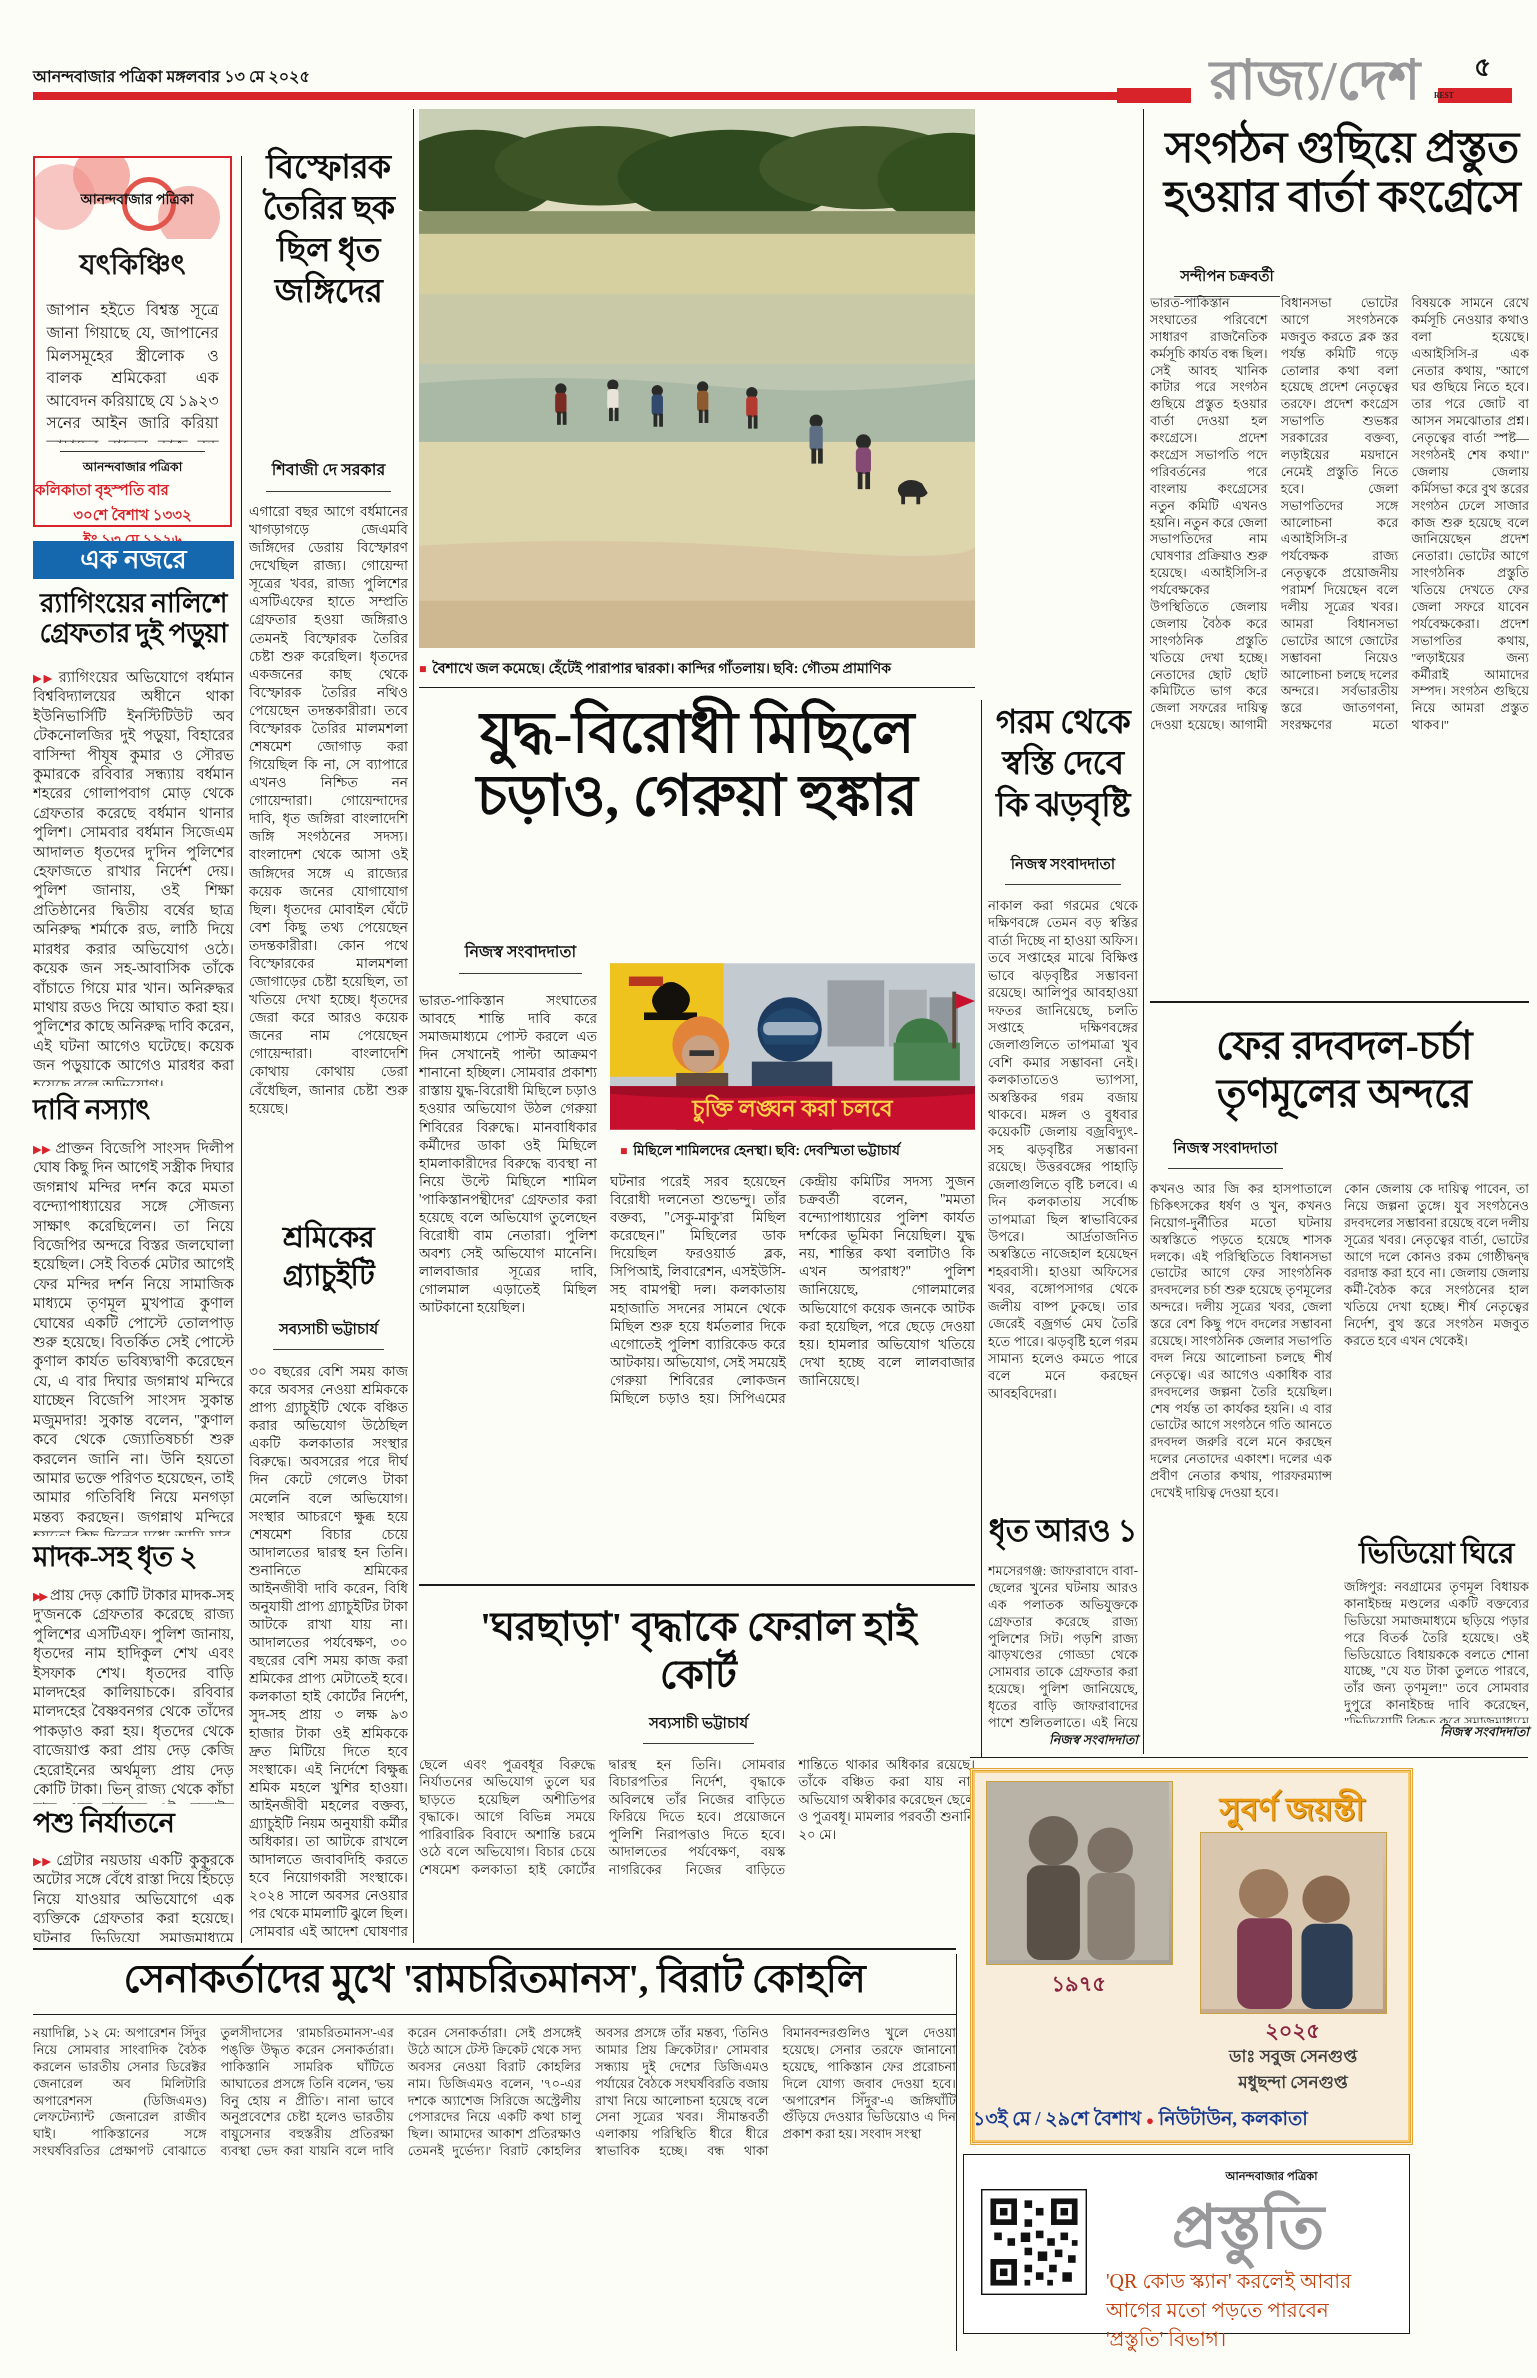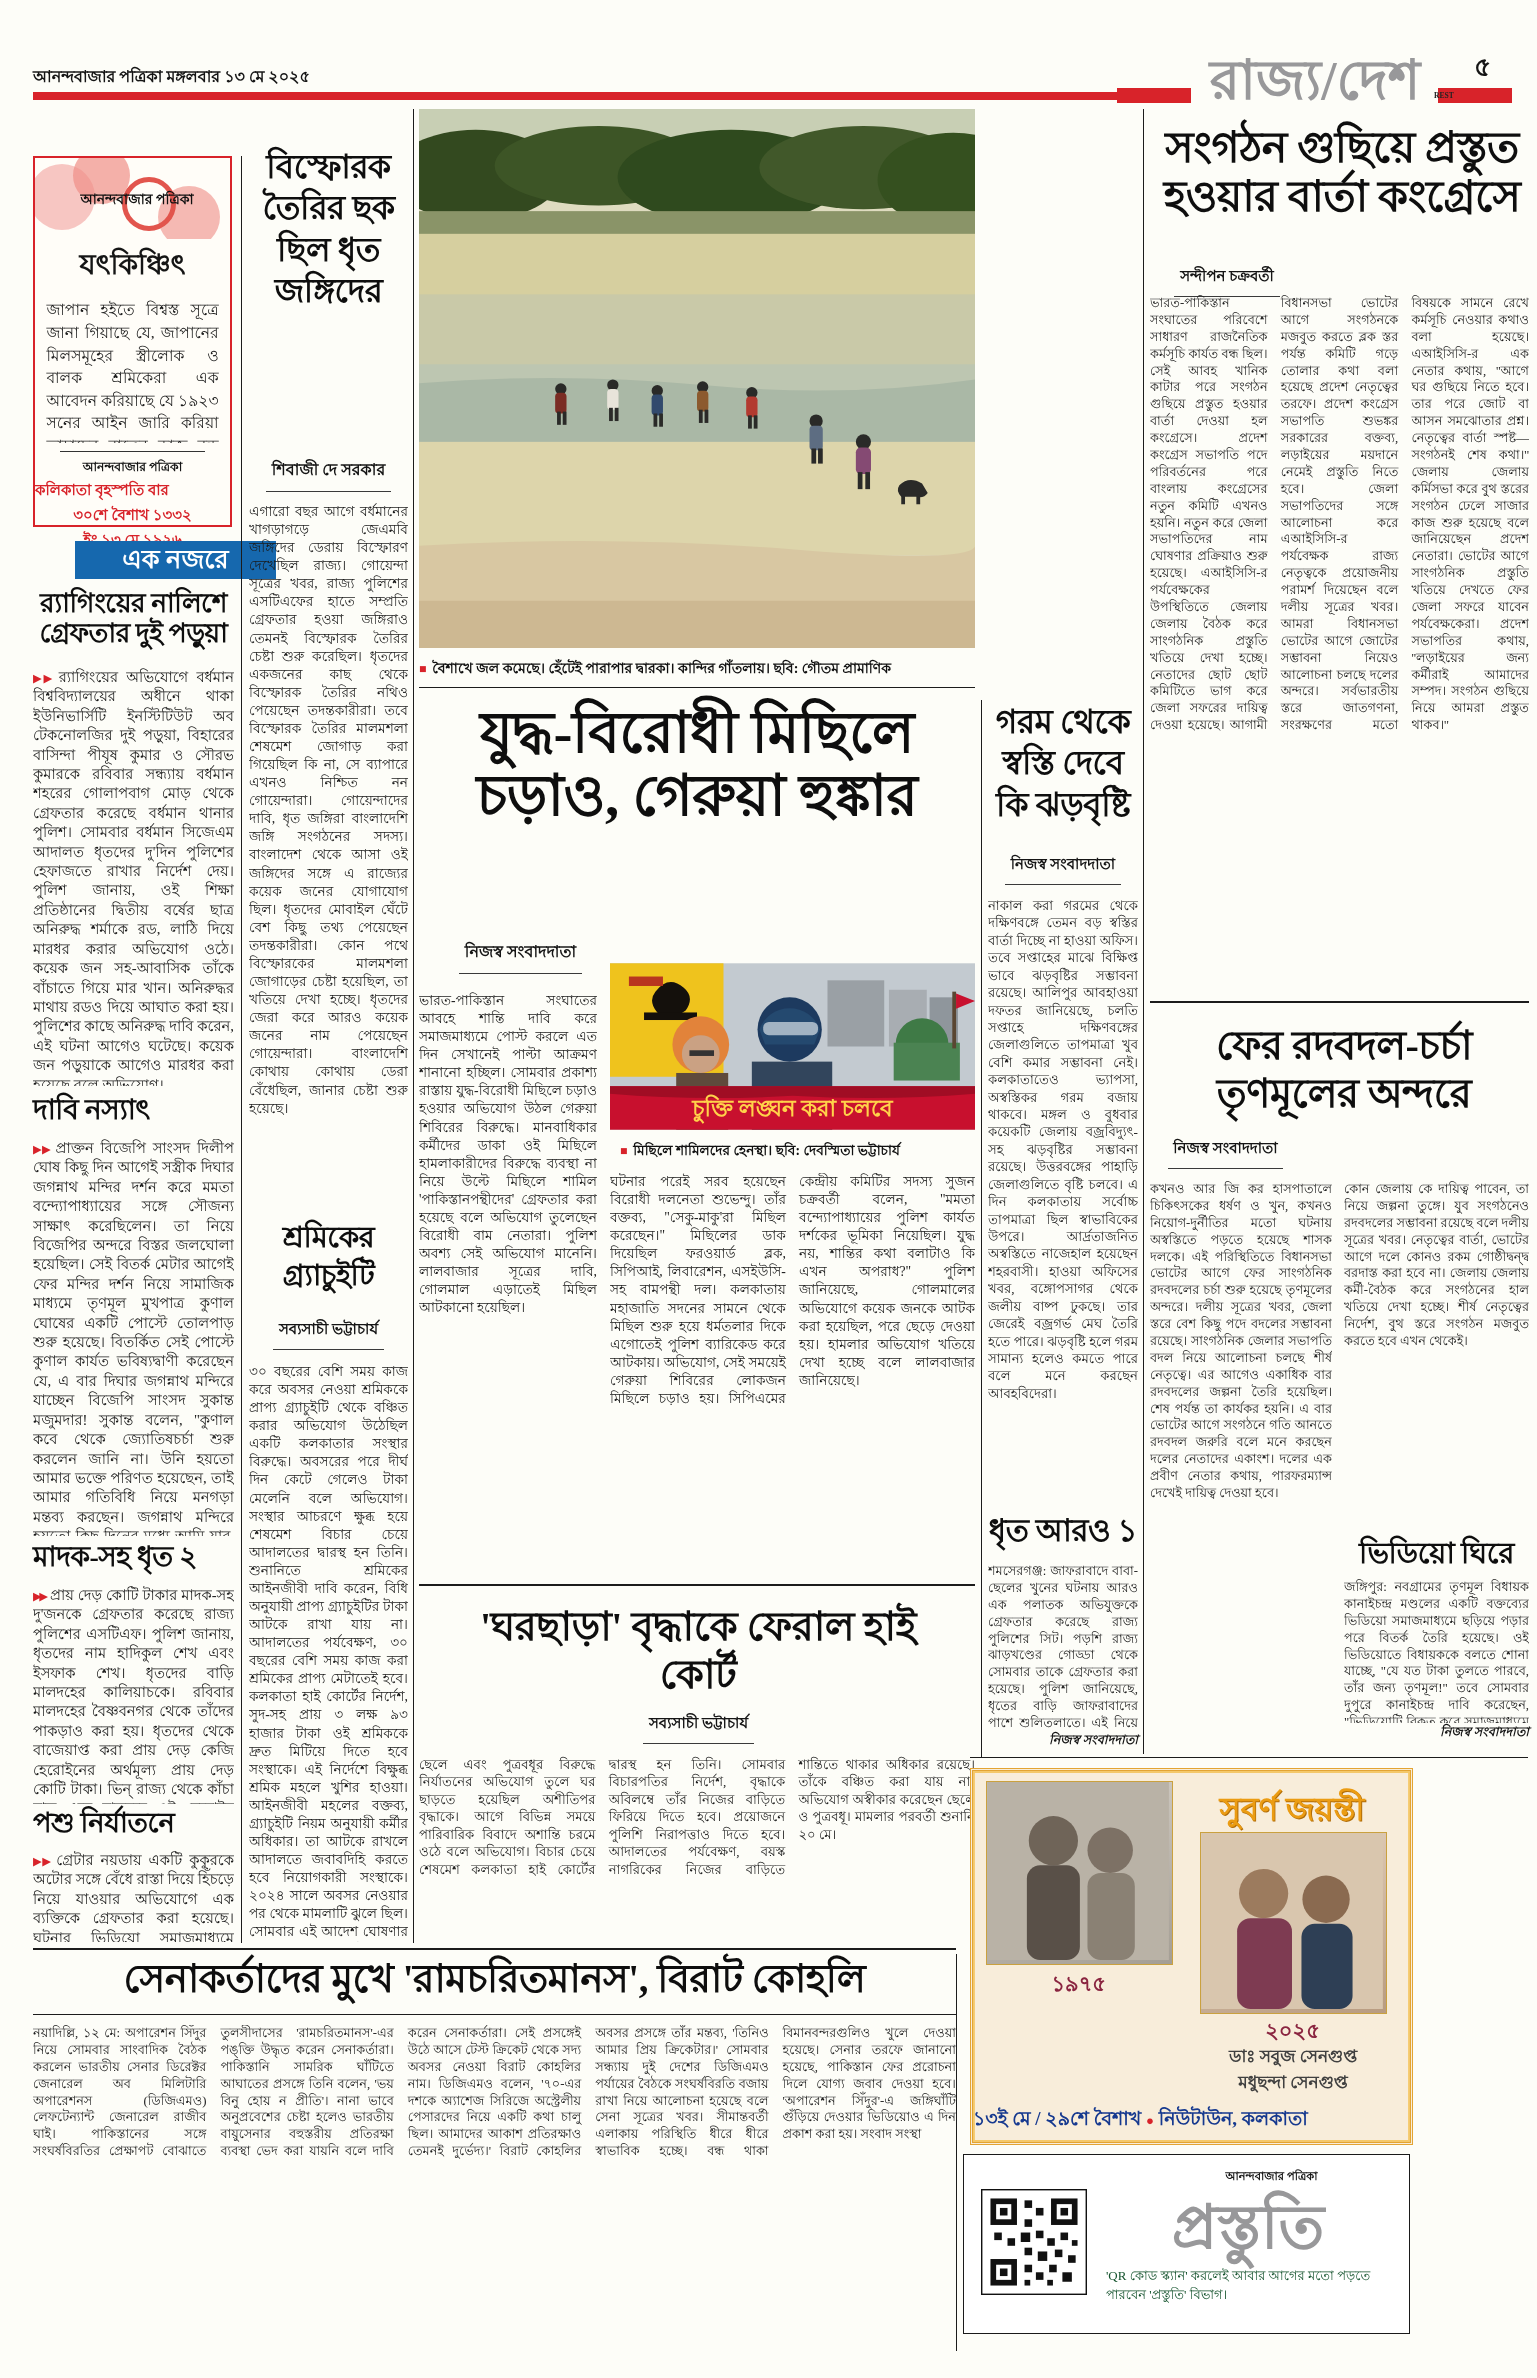--- a/index.html
+++ b/index.html
@@ -52,21 +52,21 @@
     <div style="text-align:center;font-size:28px;font-weight:700;margin-top:3.8px;">যৎকিঞ্চিৎ</div>
     <div class="body-text" style="margin:9.5px 11.4px 0;font-size:15.6px;line-height:1.45;height:144px;">জাপান হইতে বিশ্বস্ত সূত্রে জানা গিয়াছে যে, জাপানের মিলসমূহের স্ত্রীলোক ও বালক শ্রমিকেরা এক আবেদন করিয়াছে যে ১৯২৩ সনের আইন জারি করিয়া তাহাদের রাত্রের কাজ বন্ধ করিয়া দেওয়া হউক।</div>
     <div style="margin:7.6px 24.6px 0;border-top:1.9px solid #333;"></div>
     <div style="text-align:center;font-size:12.3px;font-weight:700;margin-top:5.7px;">আনন্দবাজার পত্রিকা</div>
     <div class="red" style="font-size:15px;font-weight:700;">কলিকাতা বৃহস্পতি বার</div>
     <div class="red" style="text-align:center;font-size:15px;font-weight:700;">৩০শে বৈশাখ ১৩৩২</div>
     <div class="red" style="text-align:center;font-size:15px;font-weight:700;">ইং ১৩ মে ১৯২৬</div>
     <div class="red" style="text-align:center;font-size:15px;font-weight:700;">৫ম বর্ষ ৫৩শ সংখ্যা</div>
   </div>
 
-  <div class="abs blue-banner" style="left:33px;top:541px;width:201px;height:38px;font-size:25.6px;line-height:38px;margin-left:42px;">এক নজরে</div>
+  <div class="abs blue-banner" style="left:33px;top:541px;width:201px;height:38px;font-size:25.6px;line-height:38px;">এক নজরে</div>
 
   <div class="abs headline" style="left:33px;top:589px;width:201px;font-size:26.5px;text-align:center;">র‍্যাগিংয়ের নালিশে গ্রেফতার দুই পড়ুয়া</div>
   <div class="abs body-text" style="left:33px;top:668px;width:201px;height:418px;font-size:14.7px;">
     <span class="marker">▶▶</span><span>র‍্যাগিংয়ের অভিযোগে বর্ধমান বিশ্ববিদ্যালয়ের অধীনে থাকা ইউনিভার্সিটি ইনস্টিটিউট অব টেকনোলজির দুই পড়ুয়া, বিহারের বাসিন্দা পীযূষ কুমার ও সৌরভ কুমারকে রবিবার সন্ধ্যায় বর্ধমান শহরের গোলাপবাগ মোড় থেকে গ্রেফতার করেছে বর্ধমান থানার পুলিশ। সোমবার বর্ধমান সিজেএম আদালত ধৃতদের দু'দিন পুলিশের হেফাজতে রাখার নির্দেশ দেয়। পুলিশ জানায়, ওই শিক্ষা প্রতিষ্ঠানের দ্বিতীয় বর্ষের ছাত্র অনিরুদ্ধ শর্মাকে রড, লাঠি দিয়ে মারধর করার অভিযোগ ওঠে। কয়েক জন সহ-আবাসিক তাঁকে বাঁচাতে গিয়ে মার খান। অনিরুদ্ধর মাথায় রডও দিয়ে আঘাত করা হয়। পুলিশের কাছে অনিরুদ্ধ দাবি করেন, এই ঘটনা আগেও ঘটেছে। কয়েক জন পড়ুয়াকে আগেও মারধর করা হয়েছে বলে অভিযোগ।</span>
   </div>
 
   <div class="abs headline" style="left:33px;top:1094px;width:201px;font-size:28px;">দাবি নস্যাৎ</div>
   <div class="abs body-text" style="left:33px;top:1139px;width:201px;height:397px;font-size:14.7px;">
     <span class="marker">▶▶</span><span>প্রাক্তন বিজেপি সাংসদ দিলীপ ঘোষ কিছু দিন আগেই সস্ত্রীক দিঘার জগন্নাথ মন্দির দর্শন করে মমতা বন্দ্যোপাধ্যায়ের সঙ্গে সৌজন্য সাক্ষাৎ করেছিলেন। তা নিয়ে বিজেপির অন্দরে বিস্তর জলঘোলা হয়েছিল। সেই বিতর্ক মেটার আগেই ফের মন্দির দর্শন নিয়ে সামাজিক মাধ্যমে তৃণমূল মুখপাত্র কুণাল ঘোষের একটি পোস্টে তোলপাড় শুরু হয়েছে। বিতর্কিত সেই পোস্টে কুণাল কার্যত ভবিষ্যদ্বাণী করেছেন যে, এ বার দিঘার জগন্নাথ মন্দিরে যাচ্ছেন বিজেপি সাংসদ সুকান্ত মজুমদার! সুকান্ত বলেন, ''কুণাল কবে থেকে জ্যোতিষচর্চা শুরু করলেন জানি না। উনি হয়তো আমার ভক্তে পরিণত হয়েছেন, তাই আমার গতিবিধি নিয়ে মনগড়া মন্তব্য করছেন। জগন্নাথ মন্দিরে হয়তো কিছু দিনের মধ্যে আমি যাব, তবে সেটা পুরীর জগন্নাথ মন্দিরে।''</span>
   </div>
@@ -286,21 +286,21 @@
             <rect x="58" y="88" width="8" height="8"></rect>
             <rect x="72" y="80" width="8" height="8"></rect>
             <rect x="86" y="88" width="10" height="10"></rect>
         <rect x="46" y="96" width="6" height="6"></rect>
             <rect x="70" y="96" width="6" height="6"></rect>
       </g>
         </svg>
     </div>
     <div class="abs" style="left:213px;top:13.2px;width:189px;text-align:center;font-size:11.4px;font-weight:700;">আনন্দবাজার পত্রিকা</div>
     <div class="abs gray-title" style="left:142px;top:24.6px;width:284px;text-align:center;font-size:61px;">প্রস্তুতি</div>
-    <div class="abs" style="left:142px;top:112px;width:284px;font-size:13px;line-height:1.45;color:#14532d;">'QR কোড স্ক্যান' করলেই আবার আগের মতো পড়তে পারবেন 'প্রস্তুতি' বিভাগ।</div>
+    <div class="abs" style="left:142px;top:112px;width:284px;font-size:20px;line-height:1.45;color:#c2410c;">'QR কোড স্ক্যান' করলেই আবার আগের মতো পড়তে পারবেন 'প্রস্তুতি' বিভাগ।</div>
   </div>
 
   <div class="rule-h" style="left:33px;top:1948px;width:923px;"></div>
   <div class="rule-v" style="left:956px;top:1954px;height:397px;"></div>
   <div class="abs headline" style="left:33px;top:1957px;width:923px;font-size:39px;text-align:center;">সেনাকর্তাদের মুখে 'রামচরিতমানস', বিরাট কোহলি</div>
   <div class="rule-h" style="left:33px;top:2014px;width:923px;height:0.9px;"></div>
   <div class="abs body-text cols5" style="left:33px;top:2025px;width:923px;height:343px;font-size:12.8px;">নয়াদিল্লি, ১২ মে: অপারেশন সিঁদুর নিয়ে সোমবার সাংবাদিক বৈঠক করলেন ভারতীয় সেনার ডিরেক্টর জেনারেল অব মিলিটারি অপারেশনস (ডিজিএমও) লেফটেন্যান্ট জেনারেল রাজীব ঘাই। পাকিস্তানের সঙ্গে সংঘর্ষবিরতির প্রেক্ষাপট বোঝাতে তুলসীদাসের 'রামচরিতমানস'-এর পঙ্‌ক্তি উদ্ধৃত করেন সেনাকর্তারা। পাকিস্তানি সামরিক ঘাঁটিতে আঘাতের প্রসঙ্গে তিনি বলেন, 'ভয় বিনু হোয় ন প্রীতি'। নানা ভাবে অনুপ্রবেশের চেষ্টা হলেও ভারতীয় বায়ুসেনার বহুস্তরীয় প্রতিরক্ষা ব্যবস্থা ভেদ করা যায়নি বলে দাবি করেন সেনাকর্তারা। সেই প্রসঙ্গেই উঠে আসে টেস্ট ক্রিকেট থেকে সদ্য অবসর নেওয়া বিরাট কোহলির নাম। ডিজিএমও বলেন, '৭০-এর দশকে অ্যাশেজ সিরিজে অস্ট্রেলীয় পেসারদের নিয়ে একটি কথা চালু ছিল। আমাদের আকাশ প্রতিরক্ষাও তেমনই দুর্ভেদ্য।' বিরাট কোহলির অবসর প্রসঙ্গে তাঁর মন্তব্য, 'তিনিও আমার প্রিয় ক্রিকেটার।' সোমবার সন্ধ্যায় দুই দেশের ডিজিএমও পর্যায়ের বৈঠকে সংঘর্ষবিরতি বজায় রাখা নিয়ে আলোচনা হয়েছে বলে সেনা সূত্রের খবর। সীমান্তবর্তী এলাকায় পরিস্থিতি ধীরে ধীরে স্বাভাবিক হচ্ছে। বন্ধ থাকা বিমানবন্দরগুলিও খুলে দেওয়া হয়েছে। সেনার তরফে জানানো হয়েছে, পাকিস্তান ফের প্ররোচনা দিলে যোগ্য জবাব দেওয়া হবে। 'অপারেশন সিঁদুর'-এ জঙ্গিঘাঁটি গুঁড়িয়ে দেওয়ার ভিডিয়োও এ দিন প্রকাশ করা হয়। সংবাদ সংস্থা</div>
 
 </div>
 

